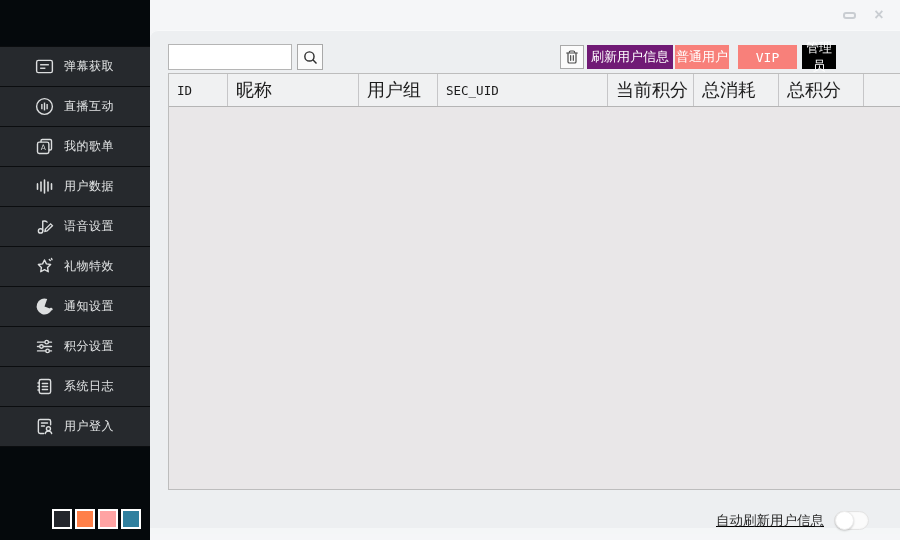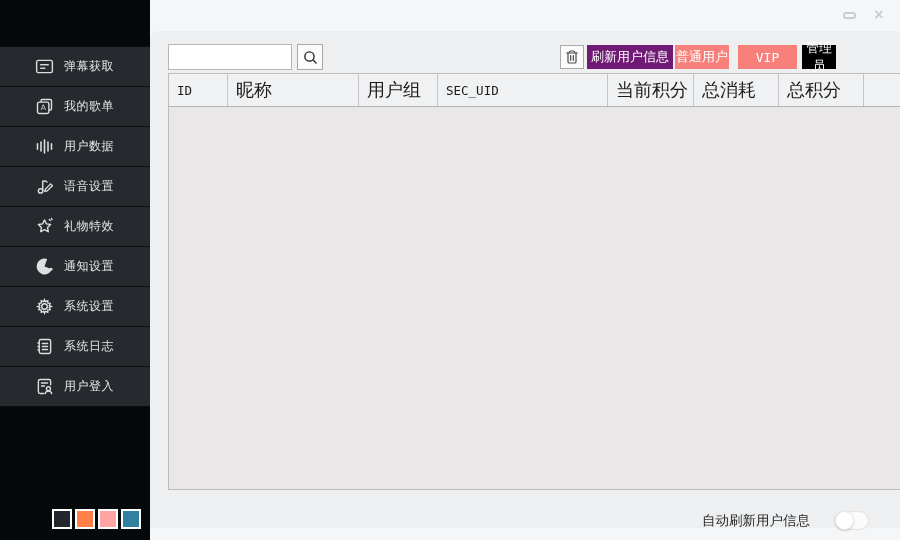--- a/index.html
+++ b/index.html
@@ -51,21 +51,21 @@
   
   .table { position:absolute; left:18px; top:73px; width:738px; height:417px; border:1px solid #bdbdbd; background:#e9e7e8; }
   .thead { display:flex; height:33px; background:#f0f1f2; border-bottom:1px solid #b5b5b5; }
   .th { border-right:1px solid #c6c6c8; display:flex; align-items:center; padding-left:8px; font-size:18px; color:#1c1c1c; }
   .th:last-child { border-right:none; flex:1; }
   .th.mono { font-family:"DejaVu Sans Mono","Liberation Mono",monospace; font-size:12.5px; }
   .c0{width:59px}.c1{width:131px}.c2{width:79px}.c3{width:170px}.c4{width:86px}.c5{width:85px}.c6{width:85px}
   .tbody { height:383px; }
 
   
-  .footer-row { position:absolute; right:31px; bottom:10px; display:flex; align-items:center; gap:24px; }
+  .footer-row { position:absolute; right:31px; bottom:10px; display:flex; align-items:center; gap:10px;text-decoration:underline; }
   .footer-label { font-size:13.5px; color:#2b2b2b; }
   .toggle { width:35px; height:19px; border-radius:10px; background:#fbfbfb; border:1px solid #e3e3e3;
             position:relative; cursor:pointer; box-shadow:inset 0 0 2px rgba(0,0,0,0.06); }
   .toggle .knob { position:absolute; left:0; top:-1px; width:19px; height:19px; border-radius:50%;
                   background:#ffffff; border:1px solid #ececec; box-shadow:0 1px 2px rgba(0,0,0,0.18); }
 </style>
 </head>
 <body>
 
 <div class="sidebar">
@@ -75,20 +75,31 @@
       <span class="icon">
         <svg viewBox="0 0 24 24" fill="none" stroke="#dcdedf" stroke-width="1.6">
           <rect x="3" y="5" width="18" height="14" rx="2"></rect>
             <line x1="7" y1="10" x2="17" y2="10"></line>
             <line x1="7" y1="14" x2="13" y2="14"></line>
         </svg>
       </span>
       <span class="menu-label">弹幕获取</span>
     </div>
 
+    <div class="menu-item">
+      <span class="icon">
+        <svg viewBox="0 0 24 24" fill="none" stroke="#dcdedf" stroke-width="1.6">
+          <circle cx="12" cy="12" r="9"></circle>
+            <line x1="9" y1="9" x2="9" y2="15"></line>
+            <line x1="12" y1="7.5" x2="12" y2="16.5"></line>
+            <line x1="15" y1="9" x2="15" y2="15"></line>
+        </svg>
+      </span>
+      <span class="menu-label">直播互动</span>
+    </div>
 
     <div class="menu-item">
       <span class="icon">
         <svg viewBox="0 0 24 24" fill="none" stroke="#dcdedf" stroke-width="1.6">
           <path d="M8 7 L8 5.5 Q8 4 9.5 4 L18.5 4 Q20 4 20 5.5 L20 14.5 Q20 16 18.5 16 L17 16"></path>
           <rect x="4" y="7" width="13" height="13" rx="2"></rect>
           <text x="10.5" y="16.5" font-size="8.5" fill="#dcdedf" stroke="none" text-anchor="middle" font-family="'DejaVu Sans',sans-serif">A</text>
         </svg>
       </span>
       <span class="menu-label">我的歌单</span>
@@ -132,30 +143,34 @@
     <div class="menu-item">
       <span class="icon">
         <svg viewBox="0 0 24 24">
           <path d="M12 3 A9 9 0 1 0 21 12 L12 12 Z" fill="#dcdedf" transform="rotate(20 12 12)"></path>
           <circle cx="19.5" cy="15" r="1.7" fill="#dcdedf"></circle>
         </svg>
       </span>
       <span class="menu-label">通知设置</span>
     </div>
 
-
-    <div class="menu-item">
-      <span class="icon">
-        <svg viewBox="0 0 24 24" fill="none" stroke="#dcdedf" stroke-width="1.6">
-          <circle cx="12" cy="12" r="3.2"></circle>
-          <path d="M12 4.2 L13 6.5 L15.7 5.5 L15.9 8.1 L18.5 8.3 L17.5 11 L19.8 12 L17.5 13 L18.5 15.7 L15.9 15.9 L15.7 18.5 L13 17.5 L12 19.8 L11 17.5 L8.3 18.5 L8.1 15.9 L5.5 15.7 L6.5 13 L4.2 12 L6.5 11 L5.5 8.3 L8.1 8.1 L8.3 5.5 L11 6.5 Z"></path>
-        </svg>
-      </span>
-      <span class="menu-label">系统设置</span>
-    </div>
+    <div class="menu-item">
+      <span class="icon">
+        <svg viewBox="0 0 24 24" fill="none" stroke="#dcdedf" stroke-width="1.6" stroke-linecap="round">
+          <line x1="4" y1="7" x2="20" y2="7"></line>
+            <circle cx="14.5" cy="7" r="2" fill="#26292d"></circle>
+          <line x1="4" y1="12" x2="20" y2="12"></line>
+            <circle cx="8.5" cy="12" r="2" fill="#26292d"></circle>
+          <line x1="4" y1="17" x2="20" y2="17"></line>
+            <circle cx="15.5" cy="17" r="2" fill="#26292d"></circle>
+        </svg>
+      </span>
+      <span class="menu-label">积分设置</span>
+    </div>
+
 
     <div class="menu-item">
       <span class="icon">
         <svg viewBox="0 0 24 24" fill="none" stroke="#dcdedf" stroke-width="1.6" stroke-linecap="round">
           <rect x="6" y="4" width="13" height="16" rx="2"></rect>
           <line x1="9.5" y1="8.5" x2="15.5" y2="8.5"></line>
             <line x1="9.5" y1="12" x2="15.5" y2="12"></line>
             <line x1="9.5" y1="15.5" x2="15.5" y2="15.5"></line>
           <line x1="4.5" y1="8" x2="6" y2="8"></line>
             <line x1="4.5" y1="12" x2="6" y2="12"></line>

